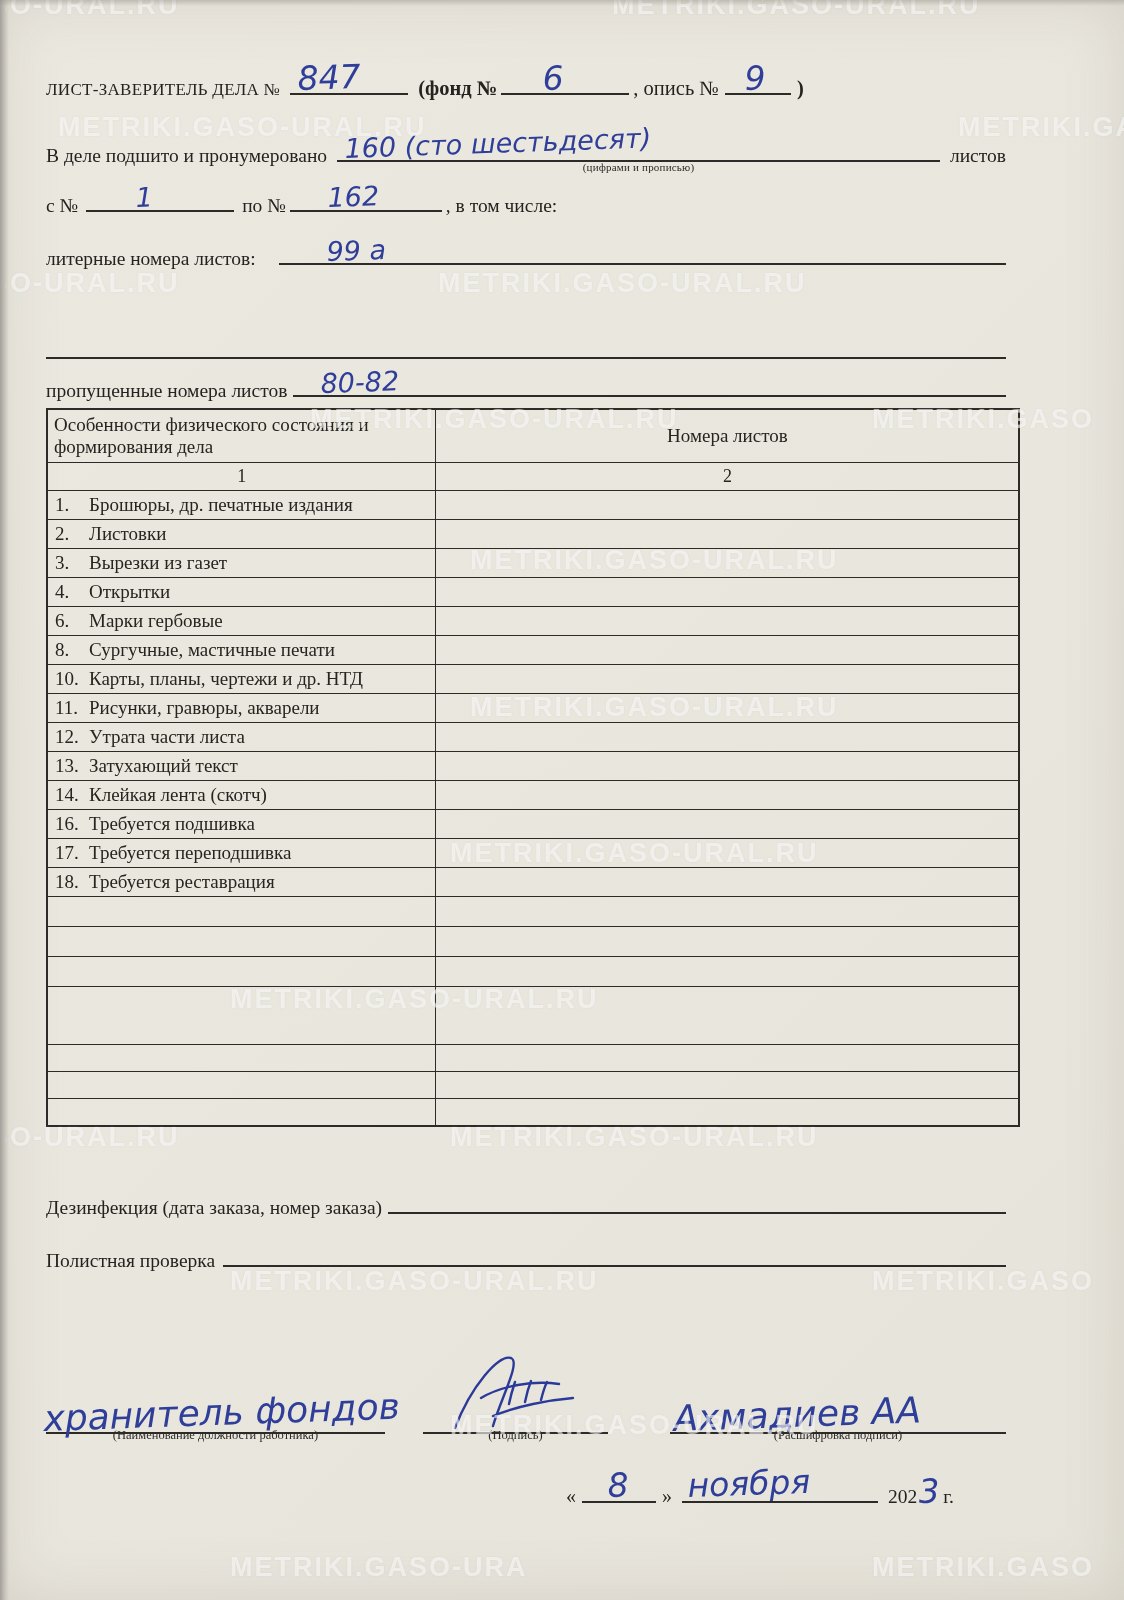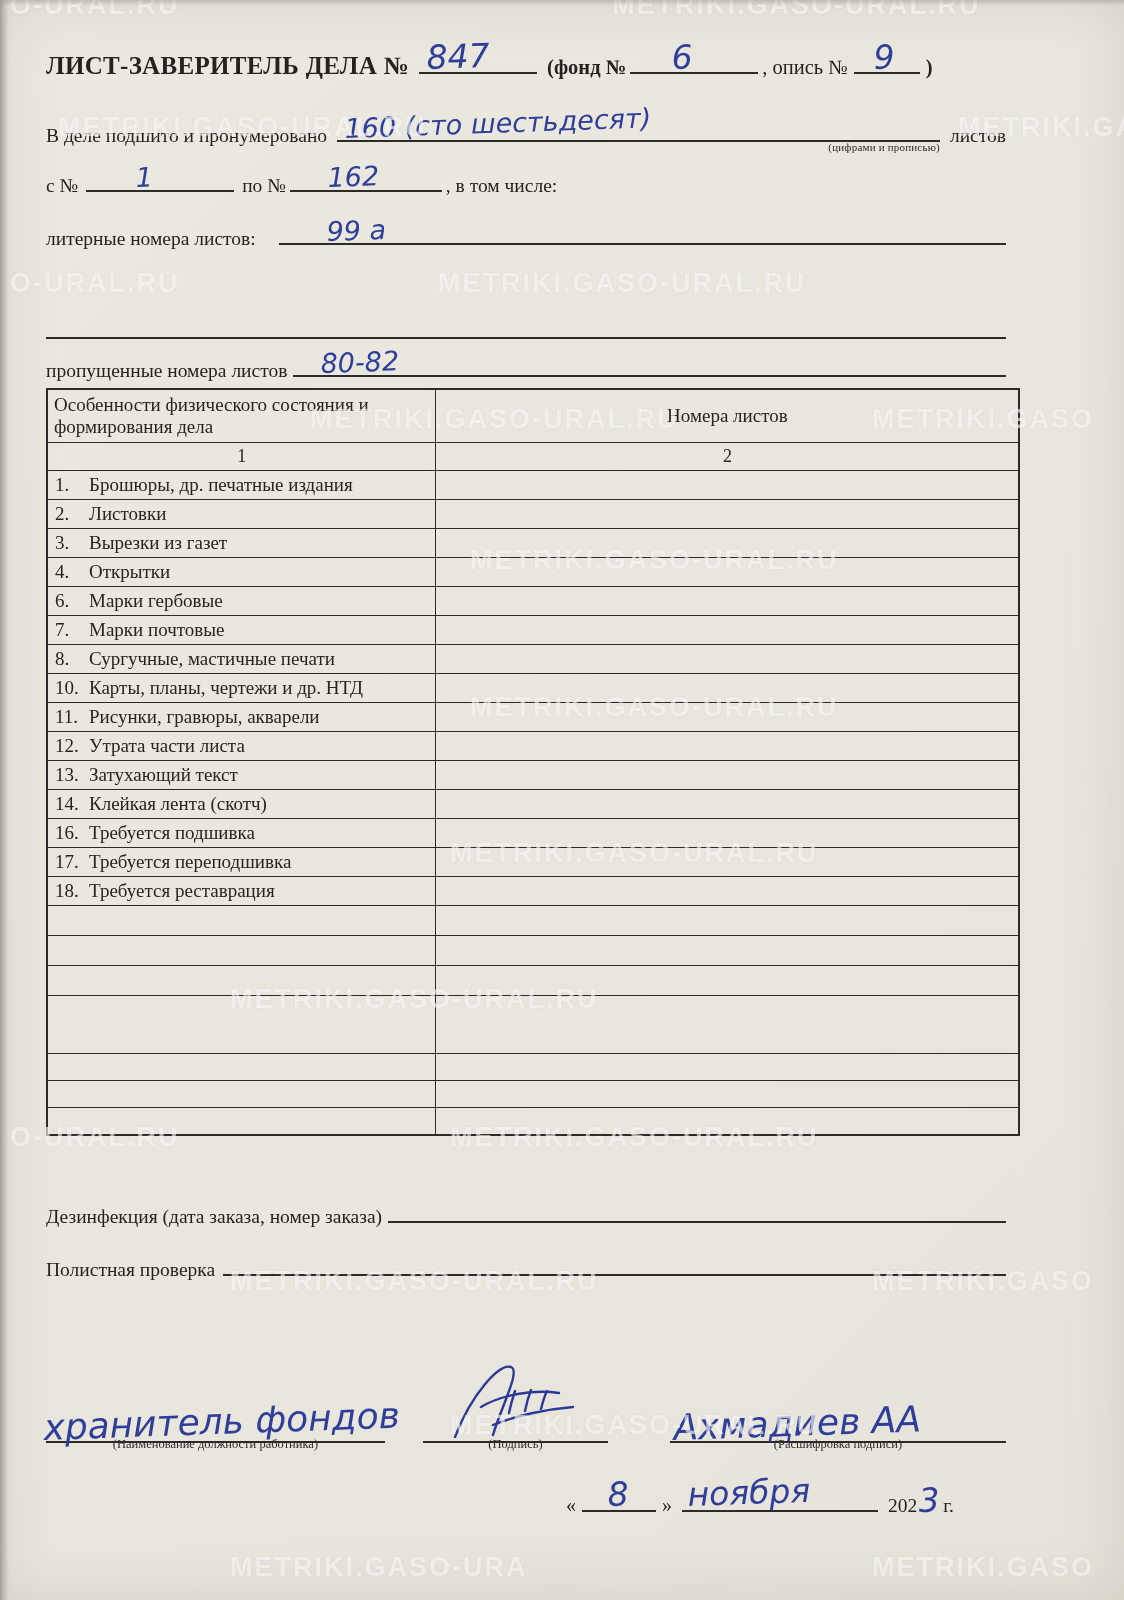--- a/index.html
+++ b/index.html
@@ -17,26 +17,26 @@
 
   
   .wm{position:absolute;z-index:2;pointer-events:none;white-space:nowrap;
     font-family:"Liberation Sans", sans-serif;font-weight:bold;
     font-size:27px;letter-spacing:2px;color:rgba(255,255,255,.55);
     text-shadow:0 0 2px rgba(190,186,176,.25);}
 
   
   .printed{white-space:nowrap;}
   .title-line{display:flex;align-items:baseline;margin-bottom:40px;}
-  .title{font-weight:bold;font-size:25px;letter-spacing:.3px;}
+  .title{font-weight:normal;font-size:17px;letter-spacing:.3px;margin-top:28px;}
   .line{display:flex;align-items:baseline;font-size:19.5px;}
   .blank{display:inline-block;position:relative;border-bottom:2px solid #2c2b28;
     height:1.05em;vertical-align:baseline;}
   .fill{flex:1 1 auto;}
-  .hint{position:absolute;top:103%;width:100%;text-align:right;font-size:11px;
+  .hint{position:absolute;top:103%;width:100%;text-align:center;font-size:11px;
     color:#2c2b28;letter-spacing:.2px;}
 
   
   .hw{position:absolute;left:8px;bottom:1px;line-height:.8;white-space:nowrap;
     font-family:"DejaVu Sans", sans-serif;font-style:italic;color:#2e3e99;
     transform:rotate(-2deg);transform-origin:left bottom;}
   .hw-md{font-size:27px;}
   .hw-lg{font-size:33px;}
   .hw-xl{font-size:36px;}
 
@@ -186,24 +186,20 @@
           </tr>
       <tr class="datarow">
             <td><span class="rnum">4.</span><span>Открытки</span></td>
             <td></td>
           </tr>
       <tr class="datarow">
             <td><span class="rnum">6.</span><span>Марки гербовые</span></td>
             <td></td>
           </tr>
       <tr class="datarow">
-            <td><span class="rnum">7.</span><span>Марки почтовые</span></td>
-            <td></td>
-          </tr>
-      <tr class="datarow">
             <td><span class="rnum">8.</span><span>Сургучные, мастичные печати</span></td>
             <td></td>
           </tr>
       <tr class="datarow">
             <td><span class="rnum">10.</span><span>Карты, планы, чертежи и др. НТД</span></td>
             <td></td>
           </tr>
       <tr class="datarow">
             <td><span class="rnum">11.</span><span>Рисунки, гравюры, акварели</span></td>
             <td></td>

